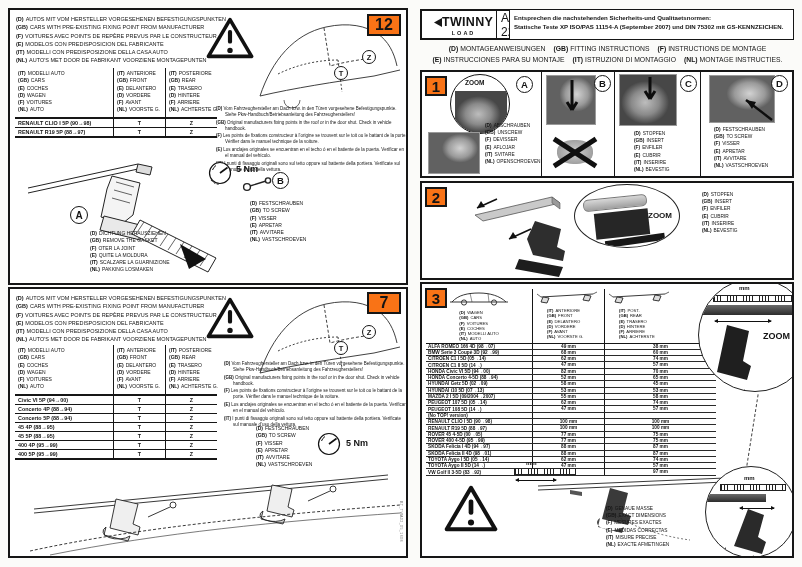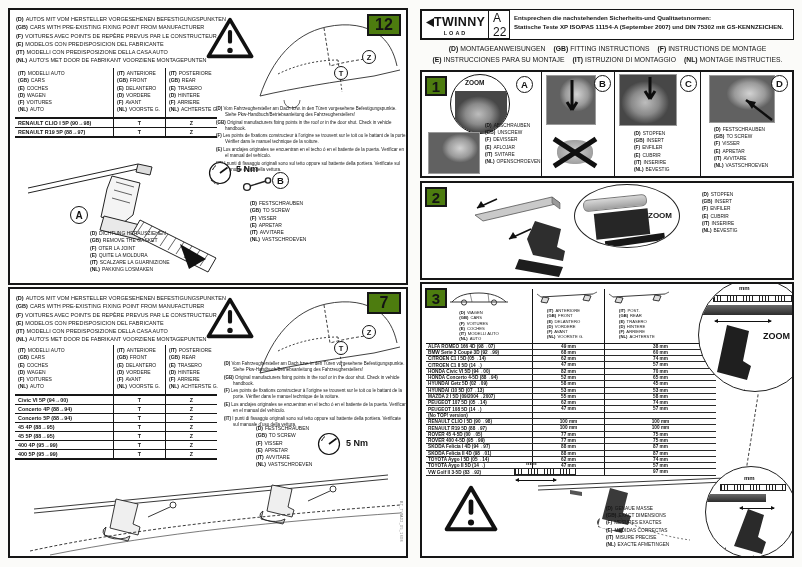--- a/index.html
+++ b/index.html
@@ -1,20 +1,20 @@
 <!DOCTYPE html>
 <html><head>
 <meta charset="utf-8">
 <style>
   *{margin:0;padding:0;box-sizing:border-box}
   html,body{width:802px;height:567px;overflow:hidden}
   body{font-family:"Liberation Sans",sans-serif;background:#fbfbf9;color:#141414;position:relative}
   .abs{position:absolute}
   .panel{position:absolute;border:2px solid #161616;background:#fff}
-  .numbox{position:absolute;border:2px solid #161616;background:#4d7c0f;font-weight:bold;display:flex;align-items:center;justify-content:center}
+  .numbox{position:absolute;border:2px solid #161616;background:#f97316;font-weight:bold;display:flex;align-items:center;justify-content:center}
   .circle{position:absolute;border:1.4px solid #161616;border-radius:50%;background:#fff;font-weight:bold;display:flex;align-items:center;justify-content:center}
   .langs .ll{white-space:nowrap;display:flex}
   .langs b{font-weight:bold;margin-right:2px}
   .fs55{font-size:5.5px;line-height:1.5}
   .fs50{font-size:5px;line-height:1.45}
   .fs48{font-size:4.8px;line-height:1.5}
   .note{font-size:4.5px;line-height:1.35;padding-left:9px;text-indent:-9px;margin-bottom:1.5px}
   .note b{font-weight:bold}
   
   .ltable{position:absolute;width:202px;border-bottom:2px solid #161616}
@@ -535,21 +535,21 @@
         <circle cx="153" cy="40" r="3"></circle>
       <line x1="288" y1="36" x2="310" y2="26"></line>
         <circle cx="313" cy="24" r="3"></circle>
       <path d="M10,86 C120,62 250,50 380,40" stroke-dasharray="3,2"></path>
       <path d="M30,90 C140,68 260,56 380,48" stroke-width="0.6"></path>
     </svg>
   </span>
   <div class="vcode" style="left:389px;top:212px">BT_TWA02_05_1608</div>
 </section>
 
-<div class="abs" style="left:420px;top:9px;width:101px;height:31px;border:2px solid #161616;background:#fff;display:flex;align-items:center;padding:0 4px">
+<div class="abs" style="left:420px;top:9px;width:101px;height:31px;border:2px solid #161616;background:#fff;display:flex;align-items:center;padding:0 12px">
   <div style="flex:1;text-align:center">
     <div style="display:flex;align-items:center;justify-content:center">
       <span><svg width="8" height="9" viewBox="0 0 8 9">
             <path d="M8,0 L0,4.5 8,9 Z" fill="#161616"></path>
           </svg></span>
       <span style="font-weight:bold;font-size:12.5px;letter-spacing:0.3px">TWINNY</span>
     </div>
     <div style="font-weight:bold;font-size:5.5px;letter-spacing:2px;margin-top:-1px">LOAD</div>
   </div>
   <div style="font-weight:normal;font-size:12px;border-left:1.5px solid #161616;padding-left:4px;margin-left:3px">A 22</div>

